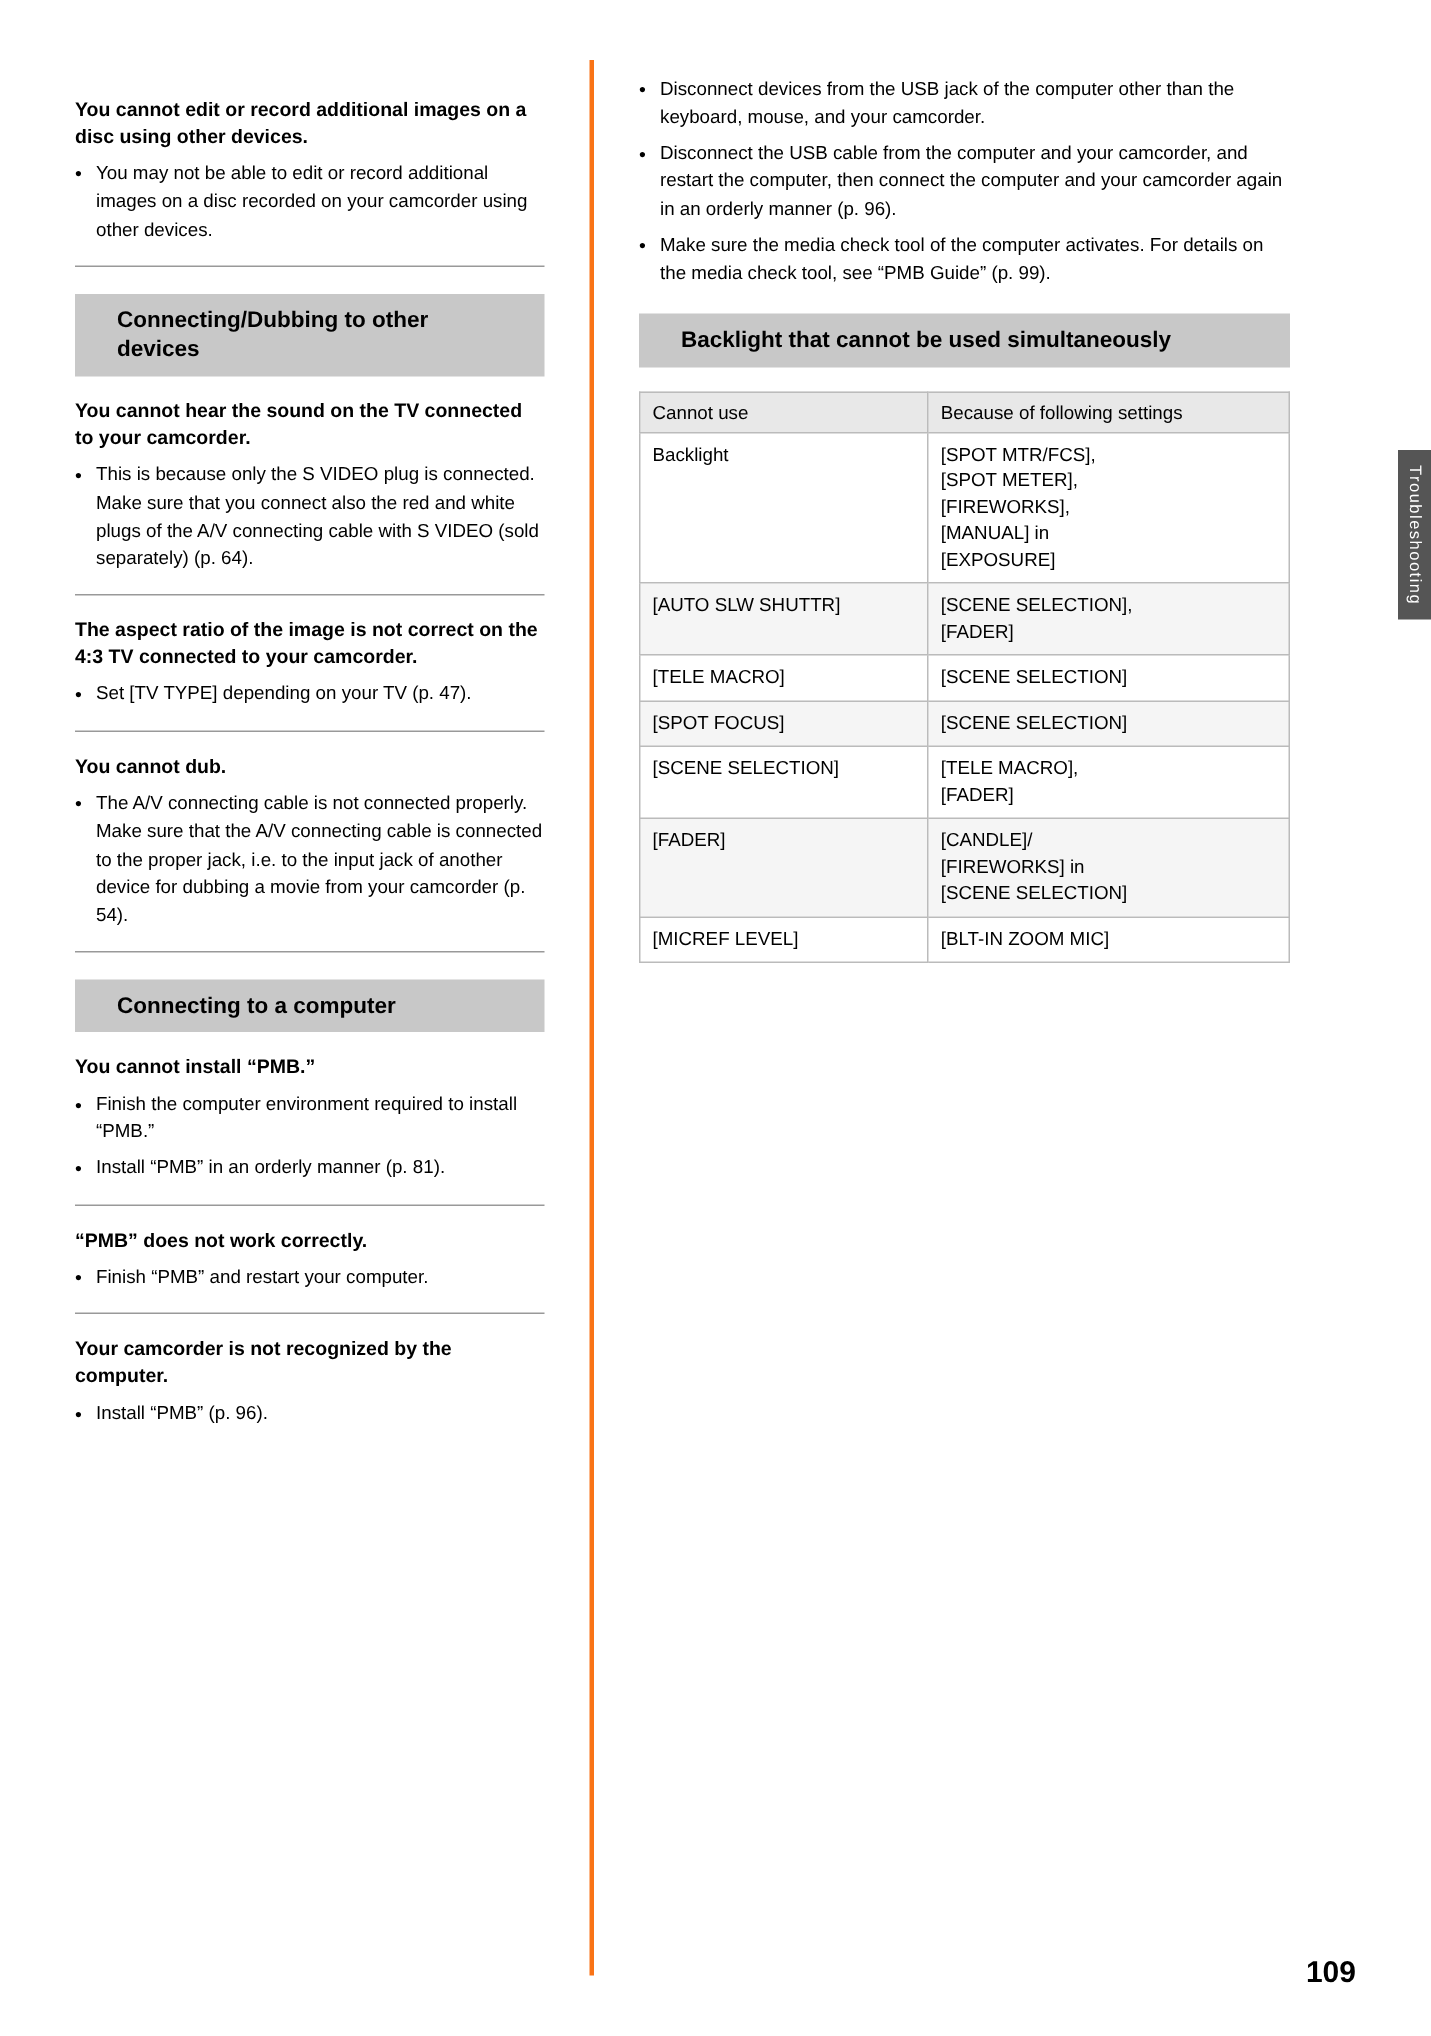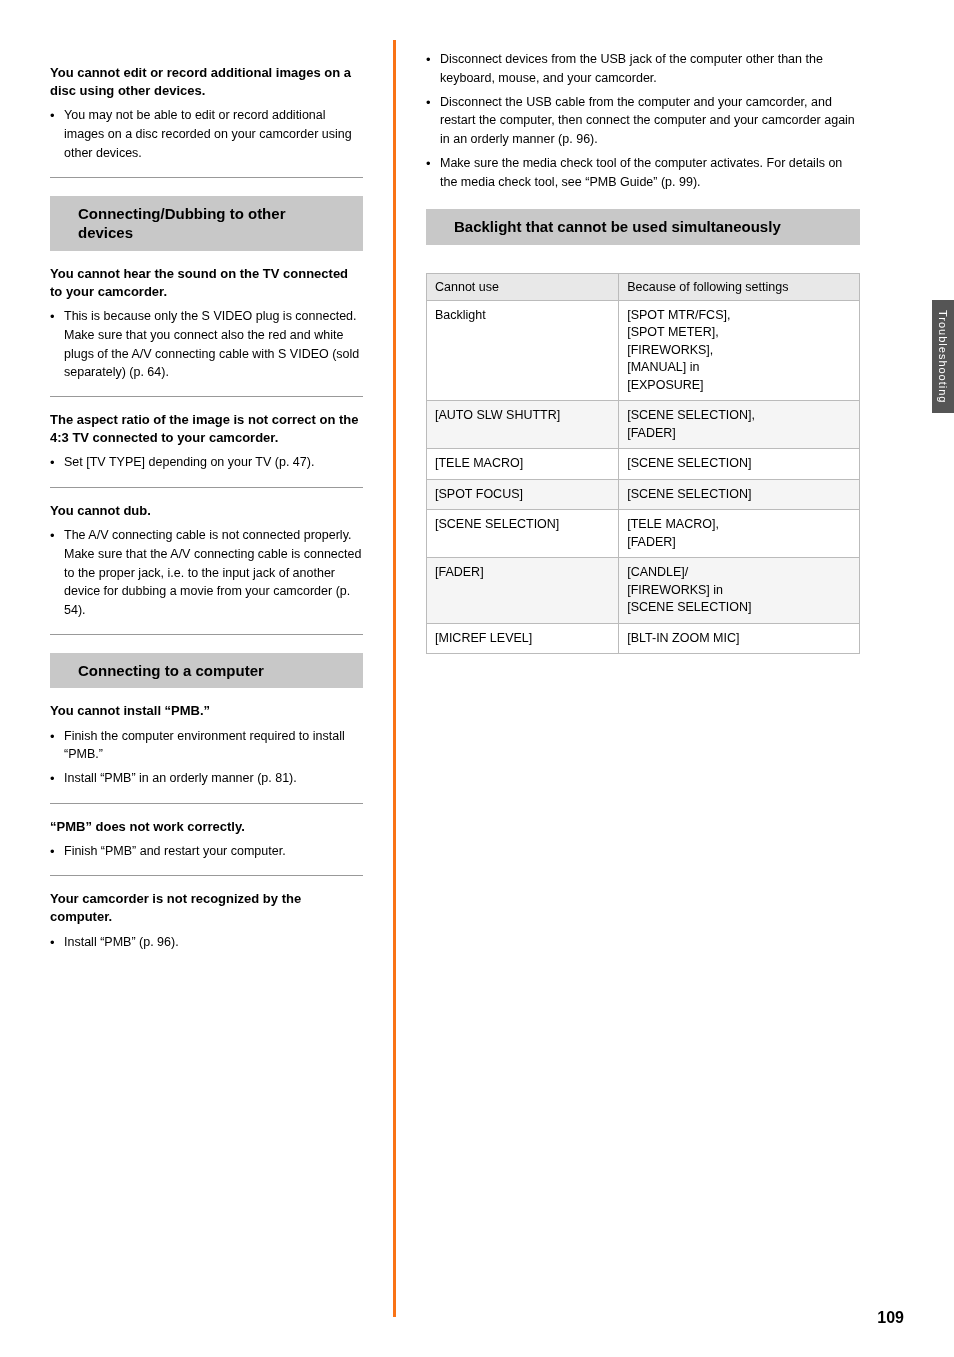--- a/index.html
+++ b/index.html
@@ -58,21 +58,21 @@
       font-size: 13px;
     }
     hr.divider {
       border: none;
       border-top: 1px solid #999;
       margin: 14px 0;
     }
     .functions-table {
       width: 100%;
       border-collapse: collapse;
-      margin-top: 28px;
+      margin-top: 16px;
       font-size: 12.5px;
     }
     .functions-table th {
       background: #e8e8e8;
       border: 1px solid #bbb;
       padding: 6px 8px;
       font-weight: normal;
       text-align: left;
       vertical-align: top;
     }
@@ -82,21 +82,21 @@
       vertical-align: top;
       line-height: 1.4;
     }
     .functions-table tr:nth-child(even) td {
       background: #f5f5f5;
     }
     .page-number {
       position: absolute;
       bottom: 30px;
       right: 50px;
-      font-size: 16px;
+      font-size: 20px;
       font-weight: bold;
     }
     .sidebar-tab {
       position: absolute;
       right: 0;
       top: 300px;
       width: 22px;
       background: #555;
       color: #fff;
       font-size: 11px;

